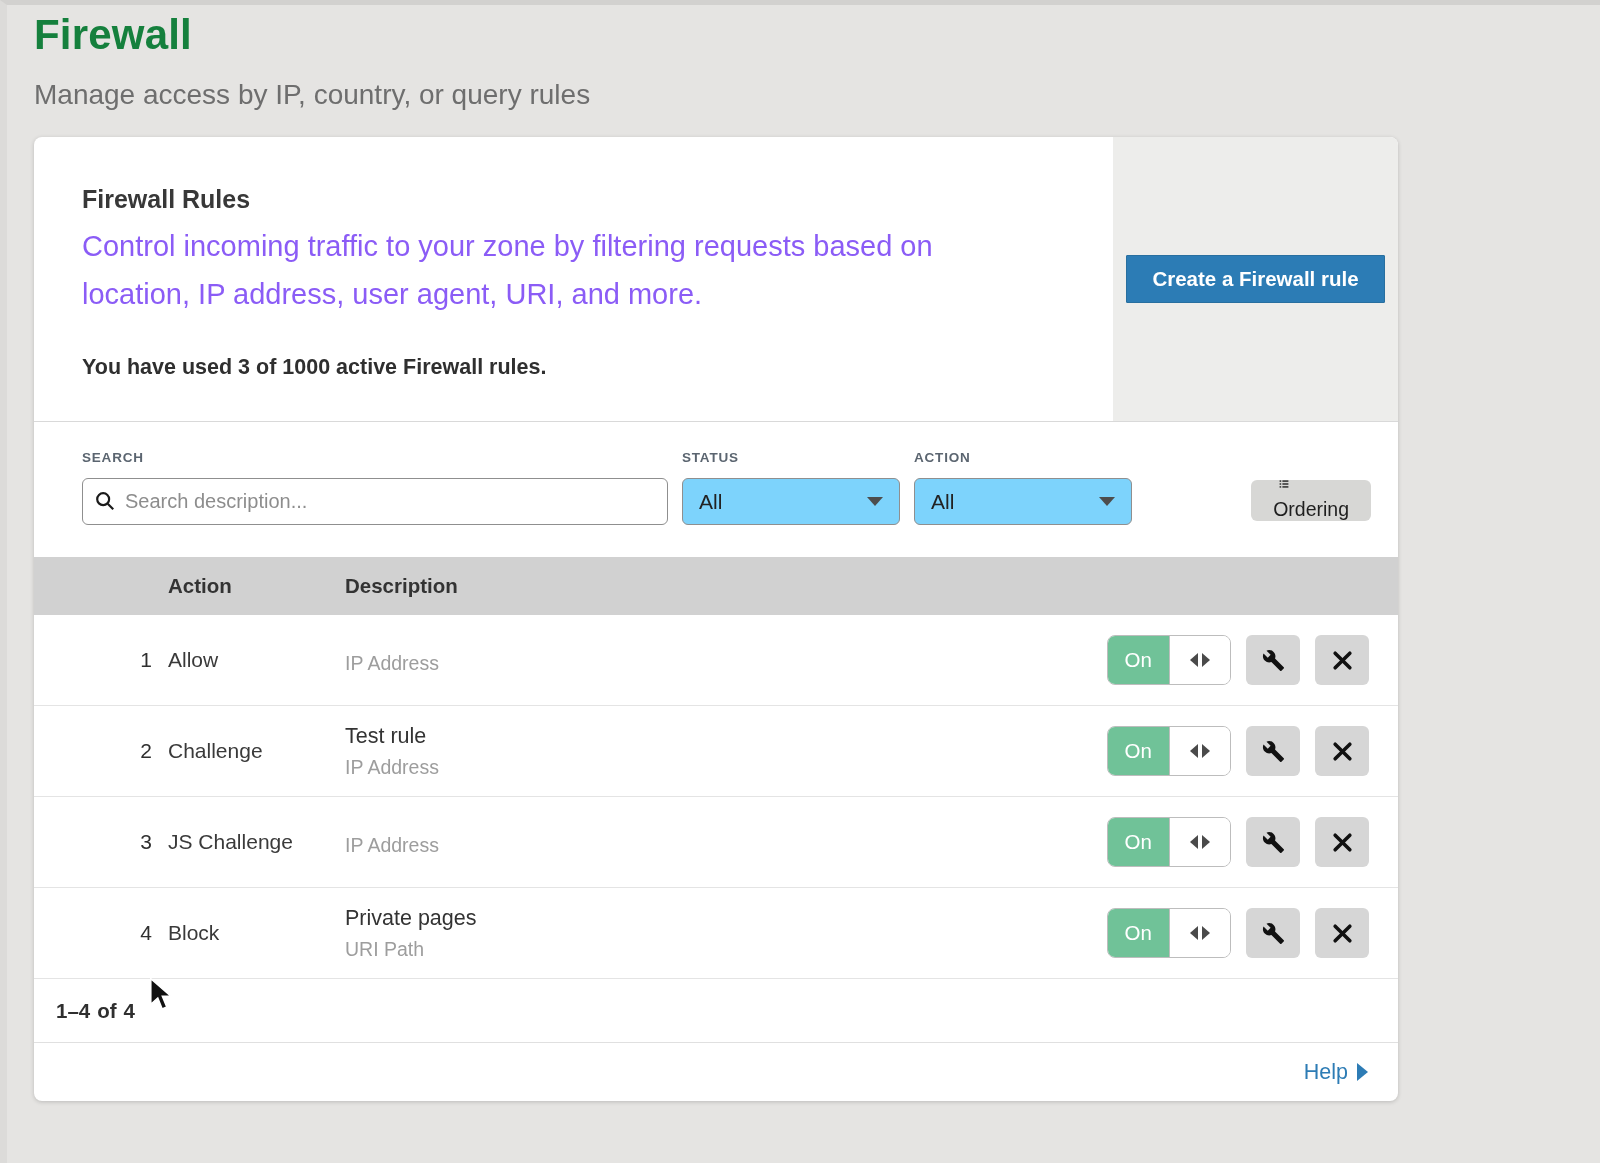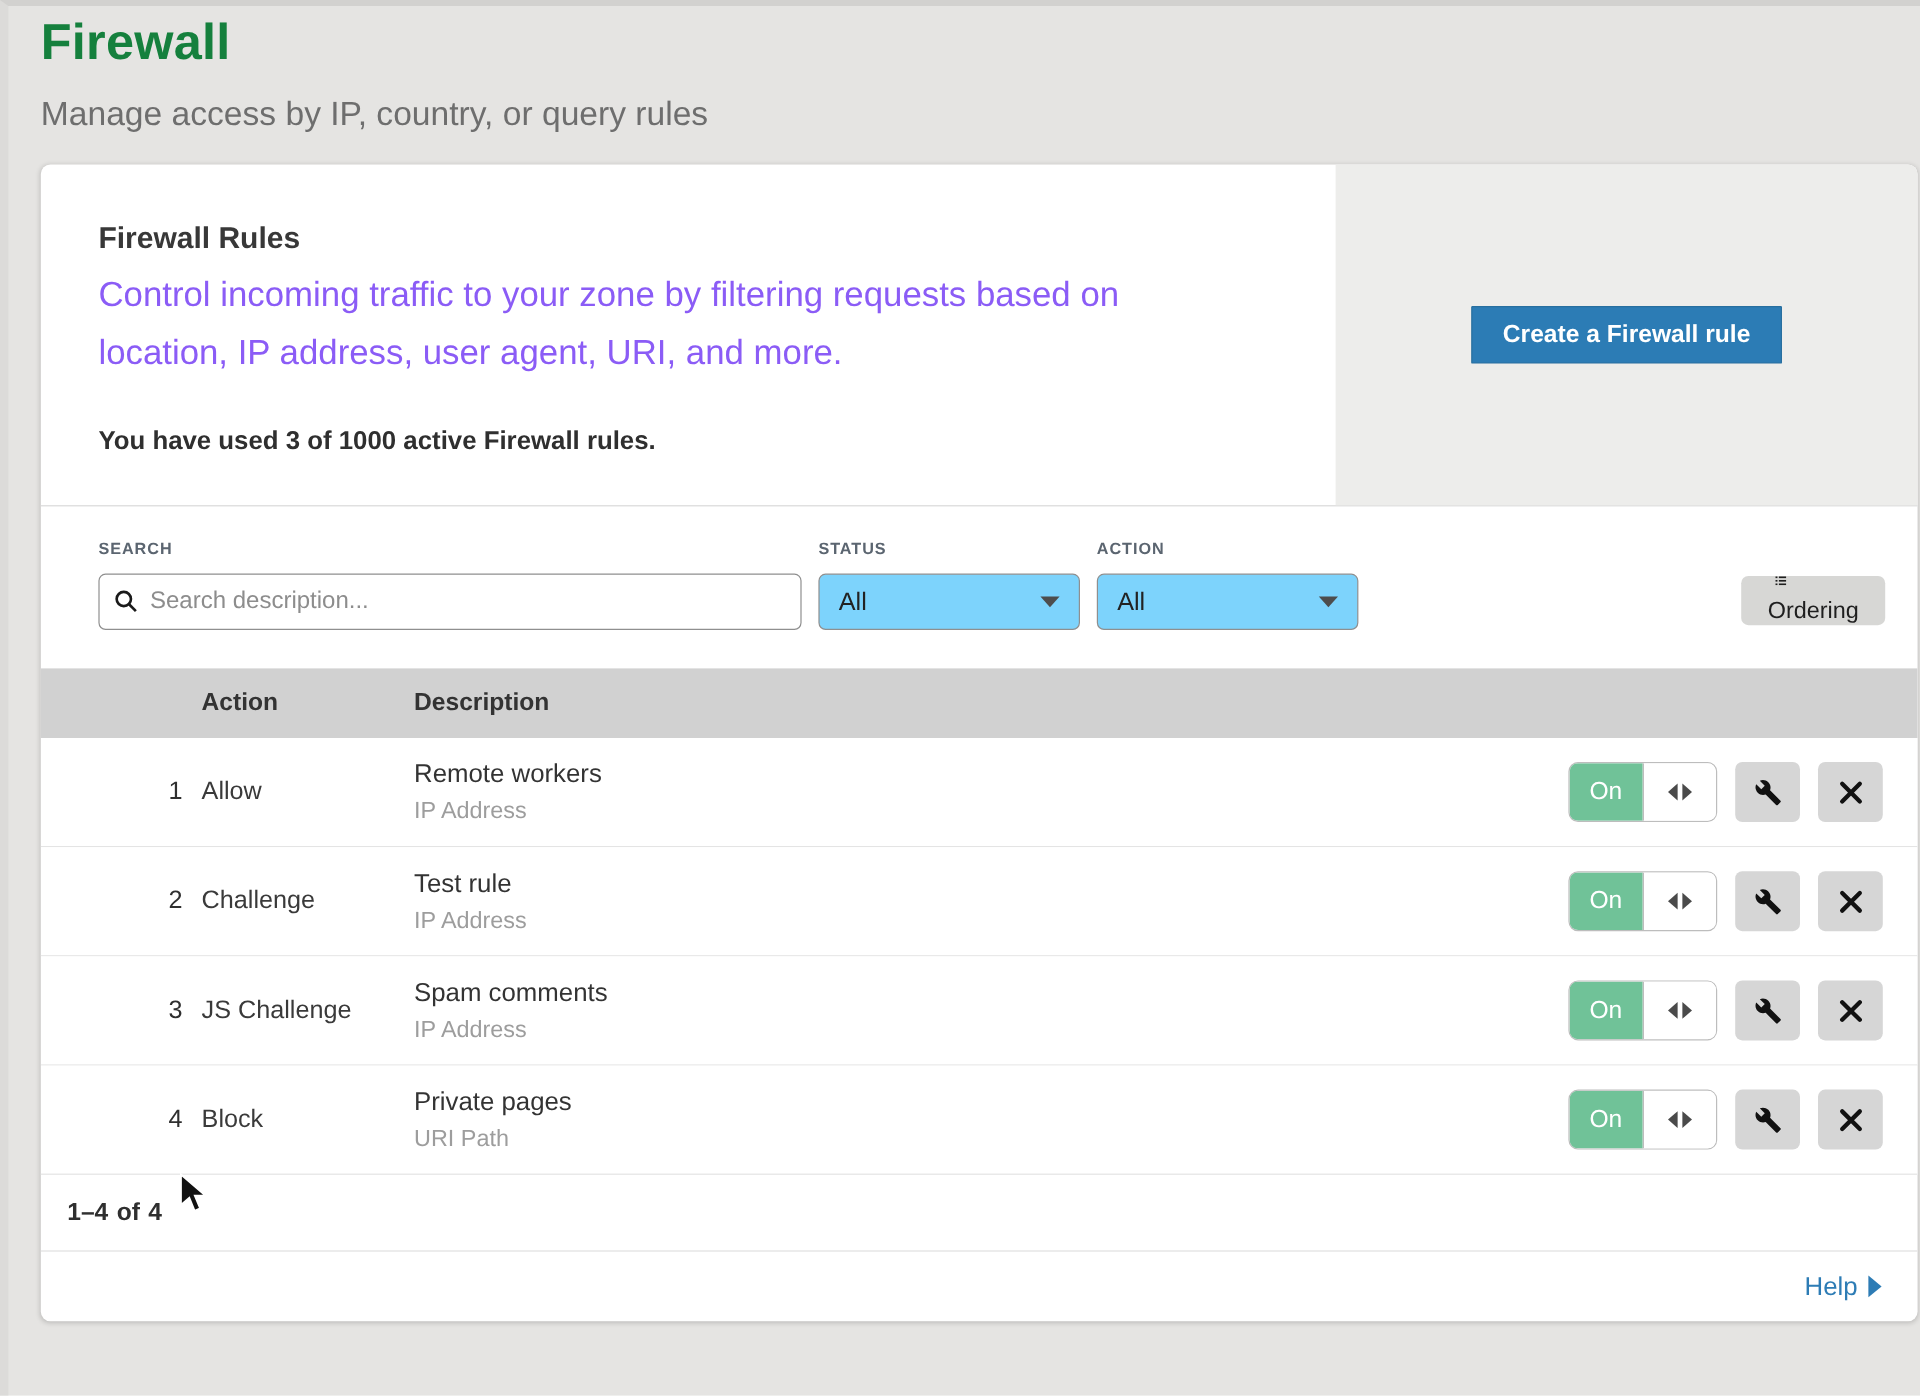--- a/index.html
+++ b/index.html
@@ -19,21 +19,21 @@
   .page-title {
     font-size: 42px; font-weight: 600; color: #15803d; letter-spacing: 0.2px;
   }
   .page-subtitle {
     margin-top: 20px; font-size: 28px; font-weight: 400; color: #6e6e6e;
   }
 
   
   .card {
     margin: 26px 55px 0 27px;
-    width: 1564px;
+    width: 1364px;
     background: #ffffff;
     border-radius: 8px;
     box-shadow: 0 1px 4px rgba(0,0,0,0.18);
     overflow: hidden;
   }
 
   
   .info-section { display: flex; min-height: 285px; border-bottom: 1px solid #d9d9d9; }
   .info-left { width: 1079px; padding: 48px 70px 0 48px; }
   .info-heading { font-size: 25px; font-weight: 700; color: #383838; }
@@ -228,21 +228,20 @@
   <div class="table-header">
     <div class="col-num"></div>
     <div class="col-action">Action</div>
     <div class="col-desc">Description</div>
   </div>
 
   <div class="rule-row">
     <div class="rule-num">1</div>
     <div class="rule-action">Allow</div>
     <div class="rule-desc">
-      <div class="rule-desc-title">Remote workers</div>
       <div class="rule-desc-sub">IP Address</div>
     </div>
     <div class="rule-controls">
       <div class="toggle">
         <div class="toggle-on">On</div>
         <div class="toggle-handle">
           <span class="tri-left"></span>
           <span class="tri-right"></span>
         </div>
       </div>
@@ -286,21 +285,20 @@
           <line x1="17" y1="3" x2="3" y2="17" stroke="#111" stroke-width="3.4" stroke-linecap="round"></line>
         </svg>
       </button>
     </div>
   </div>
 
   <div class="rule-row">
     <div class="rule-num">3</div>
     <div class="rule-action">JS Challenge</div>
     <div class="rule-desc">
-      <div class="rule-desc-title">Spam comments</div>
       <div class="rule-desc-sub">IP Address</div>
     </div>
     <div class="rule-controls">
       <div class="toggle">
         <div class="toggle-on">On</div>
         <div class="toggle-handle">
           <span class="tri-left"></span>
           <span class="tri-right"></span>
         </div>
       </div>

